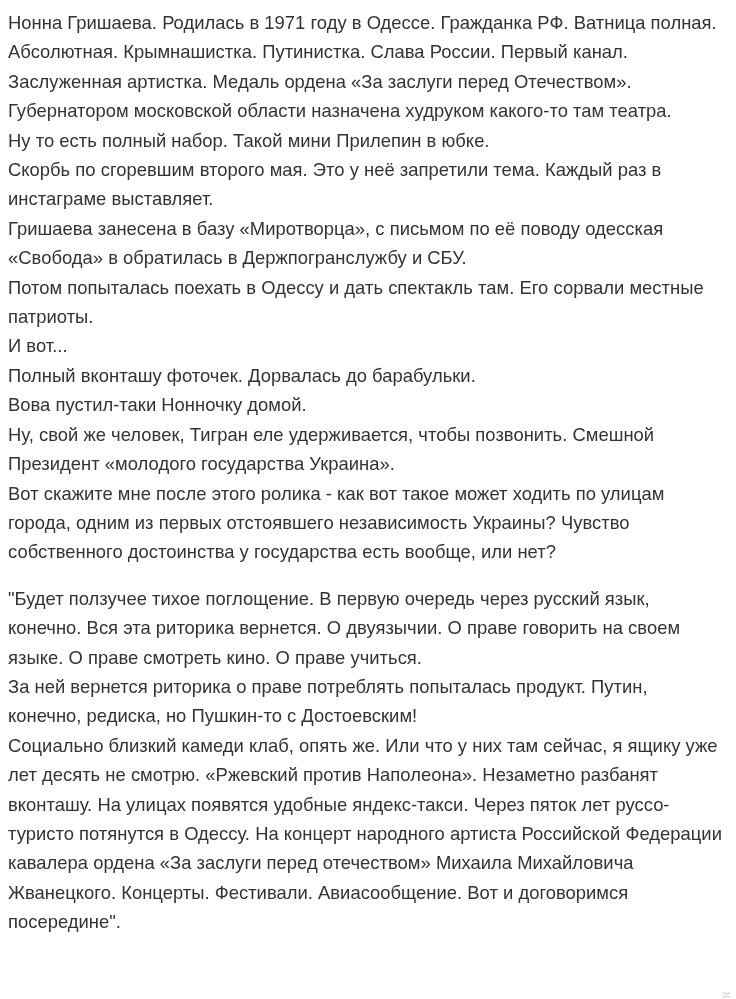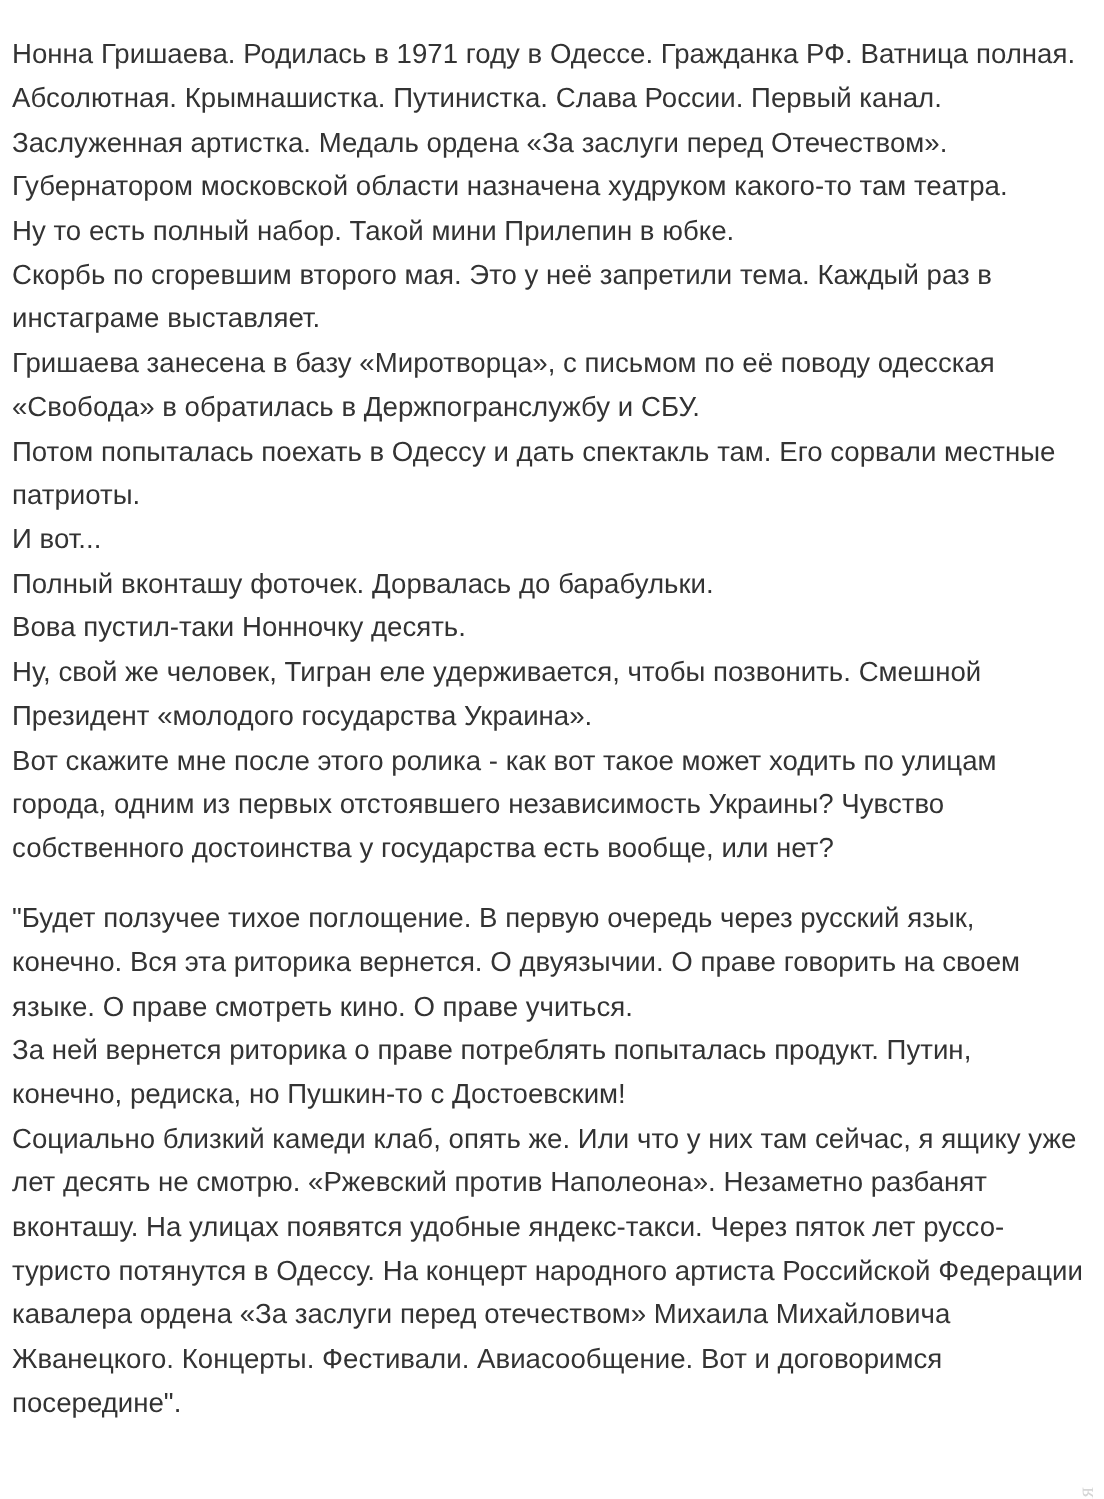--- a/index.html
+++ b/index.html
@@ -12,21 +12,21 @@
     height: 999px;
     overflow: hidden;
     font-family: "Liberation Sans", sans-serif;
     color: #2b2b2b;
   }
   #article {
     position: relative;
     width: 736px;
     height: 999px;
     box-sizing: border-box;
-    padding: 21px 12px 4px 8px;
+    padding: 8px 12px 4px 8px;
   }
   .para {
     font-size: 18.4px;
     line-height: 29.4px;
     color: #333333;
     margin: 0;
     letter-spacing: 0.02px;
     text-align: left;
   }
   .para + .para {
@@ -54,21 +54,21 @@
 
 <div id="article">
 
   <p class="para">Нонна Гришаева. Родилась в 1971 году в Одессе. Гражданка РФ. Ватница полная. Абсолютная. Крымнашистка. Путинистка. Слава России. Первый канал. Заслуженная артистка. Медаль ордена «За заслуги перед Отечеством». Губернатором московской области назначена худруком какого-то там театра.</p>
   <p class="para">Ну то есть полный набор. Такой мини Прилепин в юбке.</p>
   <p class="para">Скорбь по сгоревшим второго мая. Это у неё запретили тема. Каждый раз в инстаграме выставляет.</p>
   <p class="para">Гришаева занесена в базу «Миротворца», с письмом по её поводу одесская «Свобода» в обратилась в Держпогранслужбу и СБУ.</p>
   <p class="para">Потом попыталась поехать в Одессу и дать спектакль там. Его сорвали местные патриоты.</p>
   <p class="para">И вот...</p>
   <p class="para">Полный вконташу фоточек. Дорвалась до барабульки.</p>
-  <p class="para">Вова пустил-таки Нонночку десять.</p>
+  <p class="para">Вова пустил-таки Нонночку домой.</p>
   <p class="para">Ну, свой же человек, Тигран еле удерживается, чтобы позвонить. Смешной Президент «молодого государства Украина».</p>
   <p class="para">Вот скажите мне после этого ролика - как вот такое может ходить по улицам города, одним из первых отстоявшего независимость Украины? Чувство собственного достоинства у государства есть вообще, или нет?</p>
 
   <div class="gap"></div>
 
   <p class="para">"Будет ползучее тихое поглощение. В первую очередь через русский язык, конечно. Вся эта риторика вернется. О двуязычии. О праве говорить на своем языке. О праве смотреть кино. О праве учиться.</p>
   <p class="para">За ней вернется риторика о праве потреблять попыталась продукт. Путин, конечно, редиска, но Пушкин-то с Достоевским!</p>
   <p class="para">Социально близкий камеди клаб, опять же. Или что у них там сейчас, я ящику уже лет десять не смотрю. «Ржевский против Наполеона». Незаметно разбанят вконташу. На улицах появятся удобные яндекс-такси. Через пяток лет руссо-туристо потянутся в Одессу. На концерт народного артиста Российской Федерации кавалера ордена «За заслуги перед отечеством» Михаила Михайловича Жванецкого. Концерты. Фестивали. Авиасообщение. Вот и договоримся посередине".</p>
 
   <div class="watermark">Думская</div>

